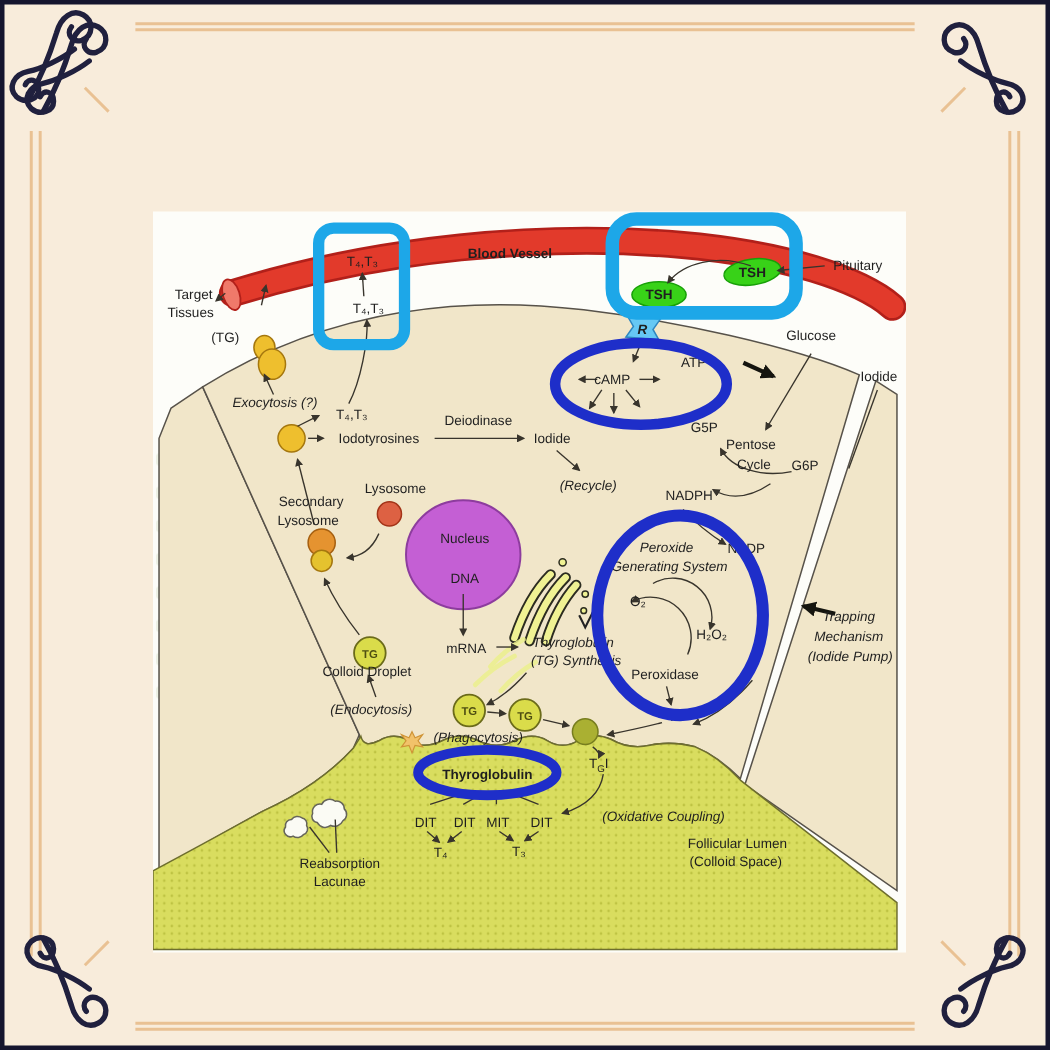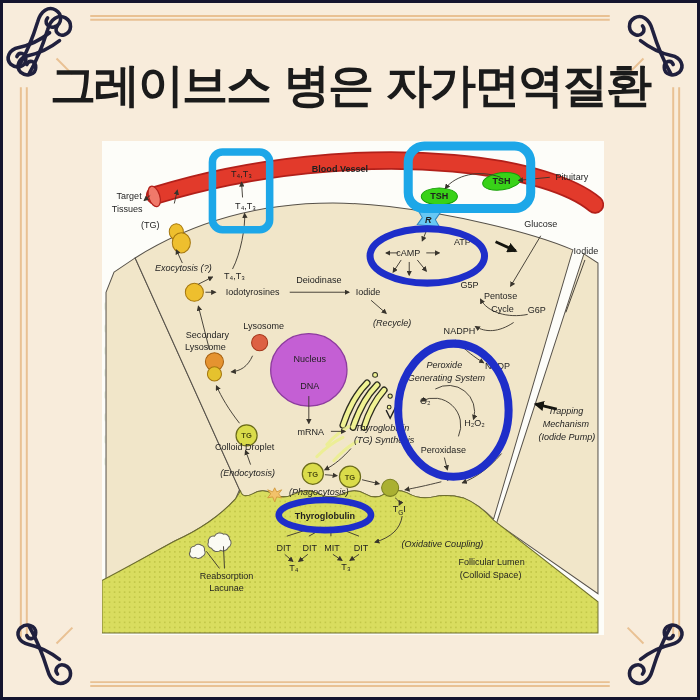--- a/index.html
+++ b/index.html
@@ -51,21 +51,20 @@
         <use href="#orn" transform="translate(690,8) scale(-1,1)"></use>
       </g>
     <g>
         <use href="#orn" transform="translate(10,692) scale(1,-1)"></use>
       </g>
     <g>
         <use href="#orn" transform="translate(690,692) scale(-1,-1)"></use>
       </g>
   </svg>
 
-  <div class="title">그레이브스 병은 자가면역질환</div>
 
   <div class="panel">
   <svg viewBox="0 0 500 490" preserveAspectRatio="none">
     <defs>
       <pattern id="dots" width="5" height="5" patternUnits="userSpaceOnUse">
         <rect width="5" height="5" fill="#d9dd5f"></rect>
         <circle cx="2.5" cy="2.5" r="0.9" fill="#bcc040" opacity="0.9"></circle>
       </pattern>
       <marker id="ah" viewBox="0 0 10 10" refX="8" refY="5" markerWidth="6" markerHeight="6" orient="auto-start-reverse">
         <path d="M0,0 L10,5 L0,10 z" fill="#38342c"></path>

